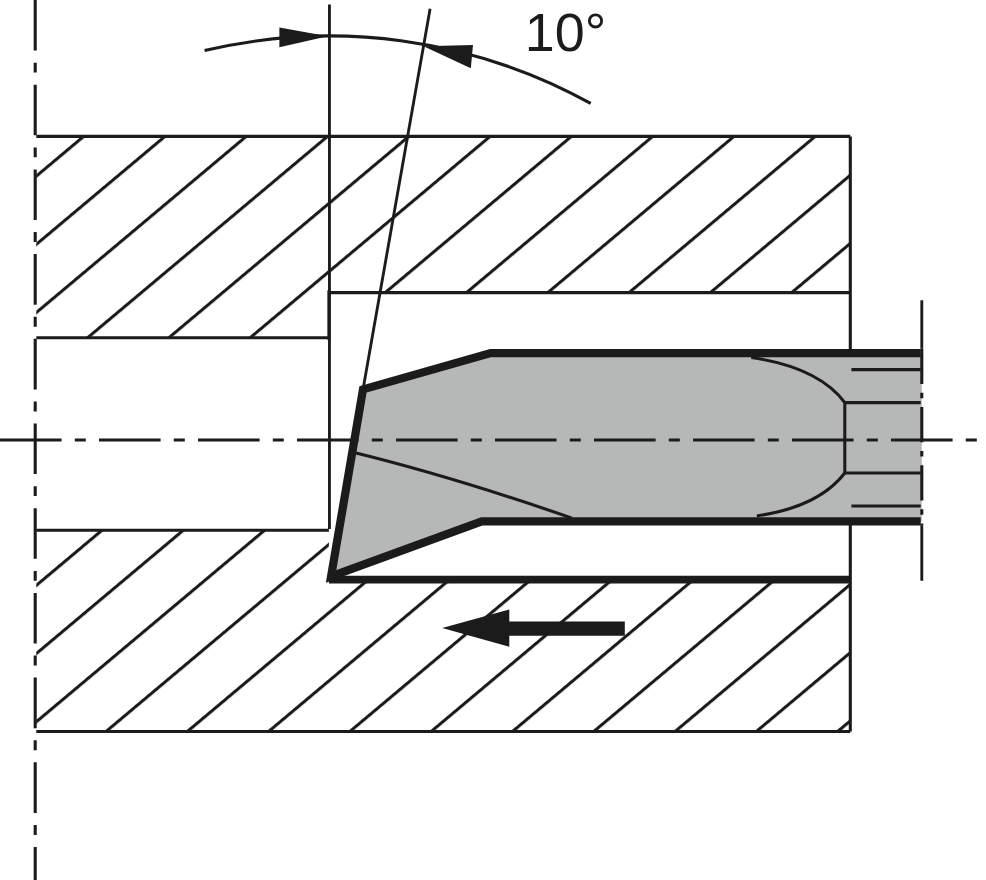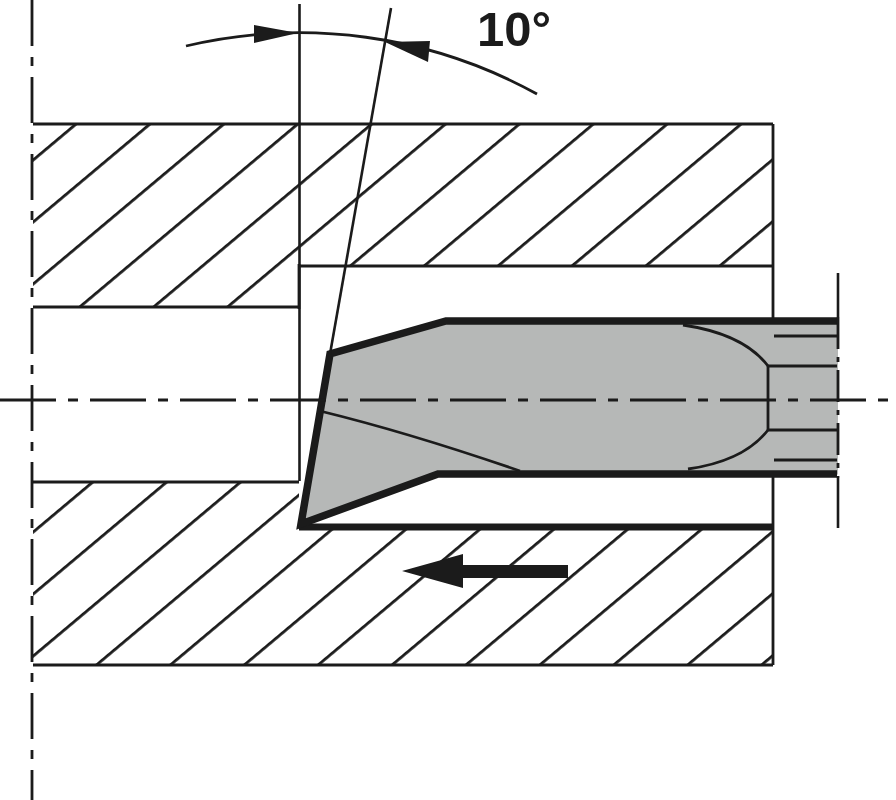--- a/index.html
+++ b/index.html
@@ -6,21 +6,21 @@
     --background: #ffffff;
     --line: #1b1b1b;
     --tool-fill: #b6b8b7;
   }
   html, body {
     margin: 0; padding: 0;
     width: 896px; height: 800px;
     background: var(--background);
     overflow: hidden;
   }
-  .canvas { width: 718px; height: 800px; position: relative; font-weight: bold; }
+  .canvas { width: 718px; height: 800px; position: relative; }
   svg { display: block; }
 
   .thin  { stroke: var(--line); stroke-width: 2.8; fill: none; }
   .vthin { stroke: var(--line); stroke-width: 2.6; fill: none; }
   .thick { stroke: var(--line); stroke-width: 7.5; fill: none; stroke-linejoin: miter; }
   .thick7{ stroke: var(--line); stroke-width: 7;   fill: none; }
   .solidfill { fill: var(--line); stroke: none; }
   .grayfill  { fill: var(--tool-fill); stroke: none; }
   .hatchstroke { stroke: var(--line); stroke-width: 2.8; }
 

